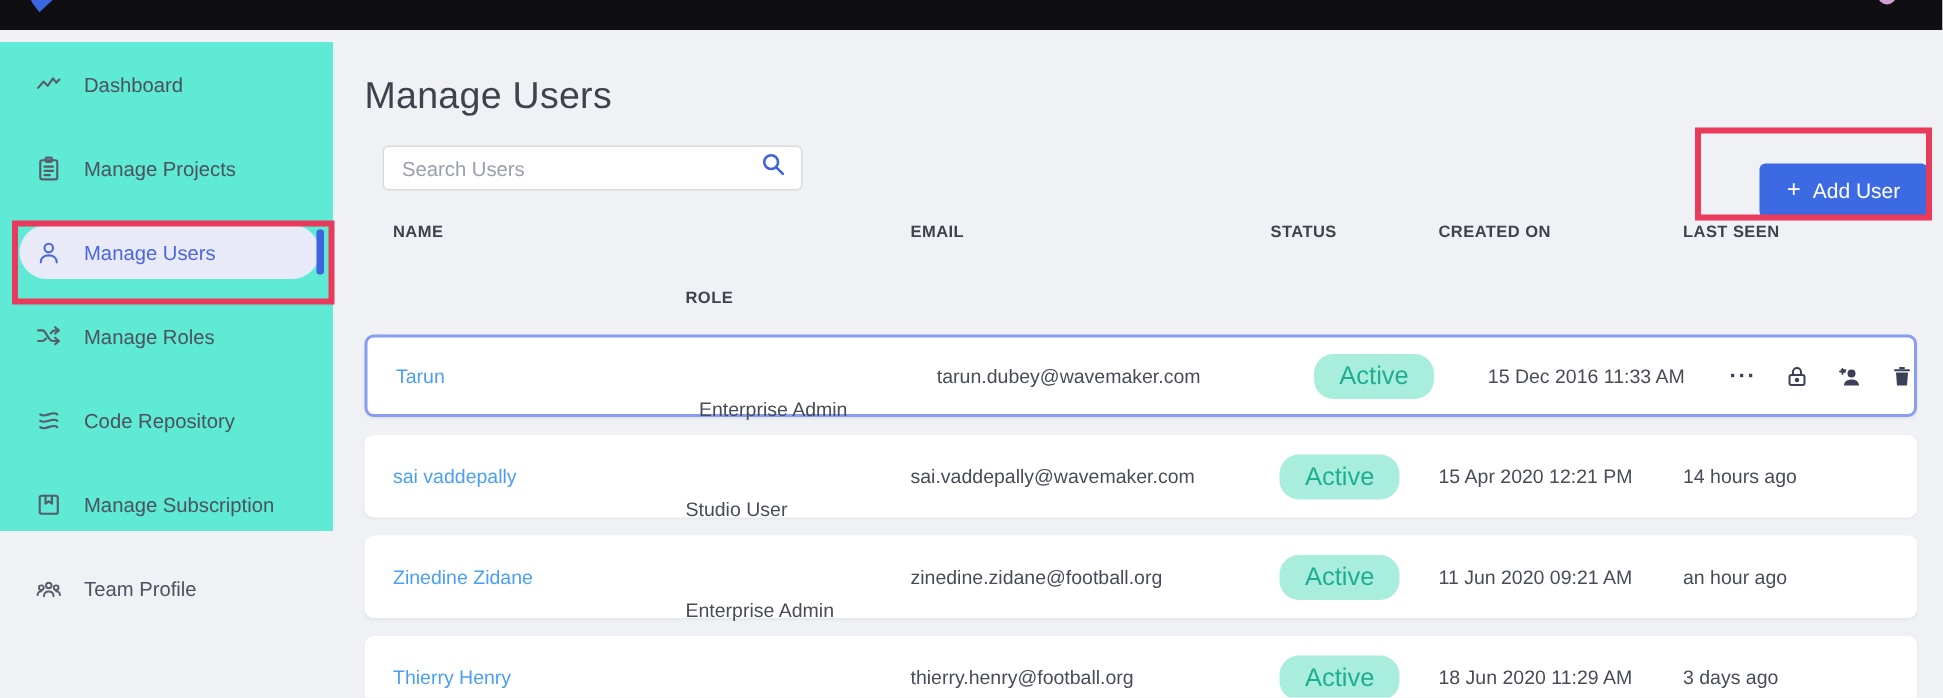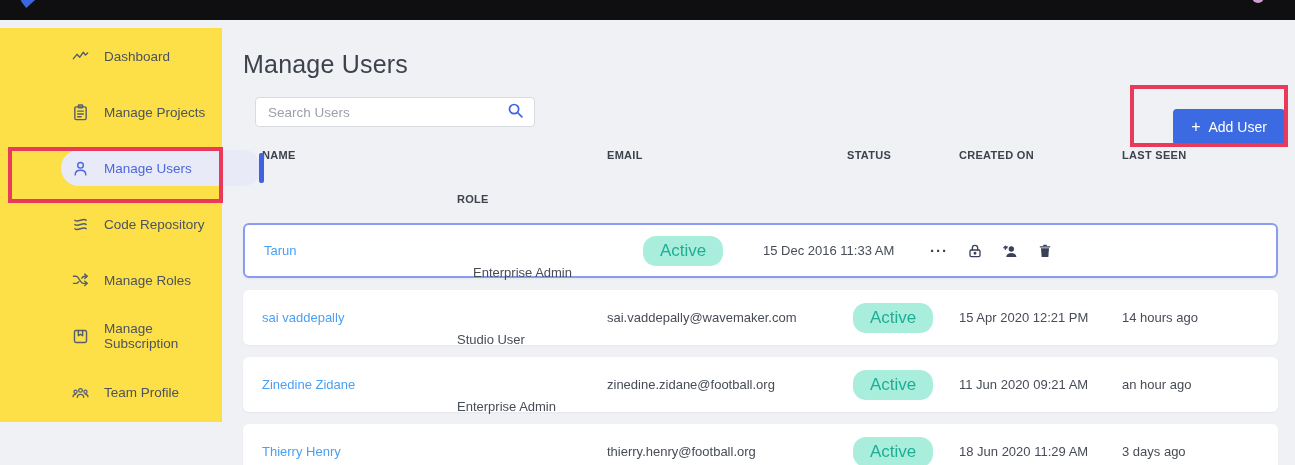--- a/index.html
+++ b/index.html
@@ -22,23 +22,22 @@
     clip-path:polygon(10% 0, 100% 0, 55% 100%, 30% 55%);
     transform:rotate(8deg);
   }
   .avatar-sliver {
     position:absolute; left:1252px; top:-6px; width:12px; height:9px;
     background:#cf9fd4; border-radius:0 0 6px 6px;
   }
 
   
   .sidebar {
-    position:absolute; top:28px; left:0; width:222px; height:394px;
-    background:#fde047;
-    padding-left:48px;
+    position:absolute; top:28px; left:0; width:222px; height:326px;
+    background:#5eead4;
   }
   .side-item {
     height:56px; display:flex; align-items:center;
     padding-left:24px; cursor:pointer;
     color:#4c525e; font-size:13.5px;
   }
   .side-item .icn { width:17px; height:17px; margin-right:15px; flex:0 0 auto; display:flex; align-items:center; justify-content:center; color:#575e6b; }
   .side-item .icn svg { width:17px; height:17px; stroke:#575e6b; }
   .side-item.active { position:relative; }
   .side-item.active .pill {
@@ -151,39 +150,39 @@
           <circle cx="12" cy="7.5" r="4"></circle>
           <path d="M4.5 21c0-4.5 3.5-6.5 7.5-6.5s7.5 2 7.5 6.5"></path>
         </svg>
     </span>
     <span class="lbl">Manage Users</span>
   </div>
 
   <div class="side-item">
     <span class="icn">
       <svg viewBox="0 0 24 24" fill="none" stroke-width="2" stroke-linecap="round" stroke-linejoin="round">
-          <path d="M4 6 q2 2 8 0 q6 -2 8 0"></path>
-          <path d="M4 12 q2 2 8 0 q6 -2 8 0"></path>
-          <path d="M4 18 q2 2 8 0 q6 -2 8 0"></path>
-        </svg>
-    </span>
-    <span class="lbl">Code Repository</span>
-  </div>
-
-  <div class="side-item">
-    <span class="icn">
-      <svg viewBox="0 0 24 24" fill="none" stroke-width="2" stroke-linecap="round" stroke-linejoin="round">
           <path d="M2 6h4c4 0 5 10 10 10h5"></path>
           <path d="M2 16h4c1.5 0 2.6-1 3.6-2.4"></path>
           <path d="M13.8 8.6C14.9 7.1 16 6 18 6h3"></path>
           <polyline points="18 3 21.5 6 18 9"></polyline>
           <polyline points="18 13 21.5 16 18 19"></polyline>
         </svg>
     </span>
     <span class="lbl">Manage Roles</span>
+  </div>
+
+  <div class="side-item">
+    <span class="icn">
+      <svg viewBox="0 0 24 24" fill="none" stroke-width="2" stroke-linecap="round" stroke-linejoin="round">
+          <path d="M4 6 q2 2 8 0 q6 -2 8 0"></path>
+          <path d="M4 12 q2 2 8 0 q6 -2 8 0"></path>
+          <path d="M4 18 q2 2 8 0 q6 -2 8 0"></path>
+        </svg>
+    </span>
+    <span class="lbl">Code Repository</span>
   </div>
 
   <div class="side-item">
     <span class="icn">
       <svg viewBox="0 0 24 24" fill="none" stroke-width="2" stroke-linecap="round" stroke-linejoin="round">
           <rect x="3.5" y="3.5" width="17" height="17" rx="2"></rect>
           <polyline points="9 3.5 9 11 12 8.8 15 11 15 3.5"></polyline>
         </svg>
     </span>
     <span class="lbl">Manage Subscription</span>
@@ -229,20 +228,21 @@
       <div class="th c-role">ROLE</div>
       <div class="th c-email">EMAIL</div>
       <div class="th c-status">STATUS</div>
       <div class="th c-created">CREATED ON</div>
       <div class="th c-last">LAST SEEN</div>
     </div>
 
     <div class="row selected">
       <div class="cell c-name"><span class="name-link">Tarun</span></div>
       <div class="cell c-role">Enterprise Admin</div>
+      <div class="cell c-email">tarun.dubey@wavemaker.com</div>
       <div class="cell c-status"><span class="badge">Active</span></div>
       <div class="cell c-created">15 Dec 2016 11:33 AM</div>
       <div class="cell c-last">
         <div class="actions">
           <span class="act more-dots">···</span>
           <span class="act">
             <svg viewBox="0 0 24 24" fill="none" stroke="#3a4057" stroke-width="2" stroke-linecap="round">
                 <rect x="4.5" y="10.5" width="15" height="10" rx="2"></rect>
                 <path d="M8 10.5V7.5a4 4 0 0 1 8 0v3"></path>
                 <circle cx="12" cy="15.5" r="1.2" fill="#3a4057"></circle>

